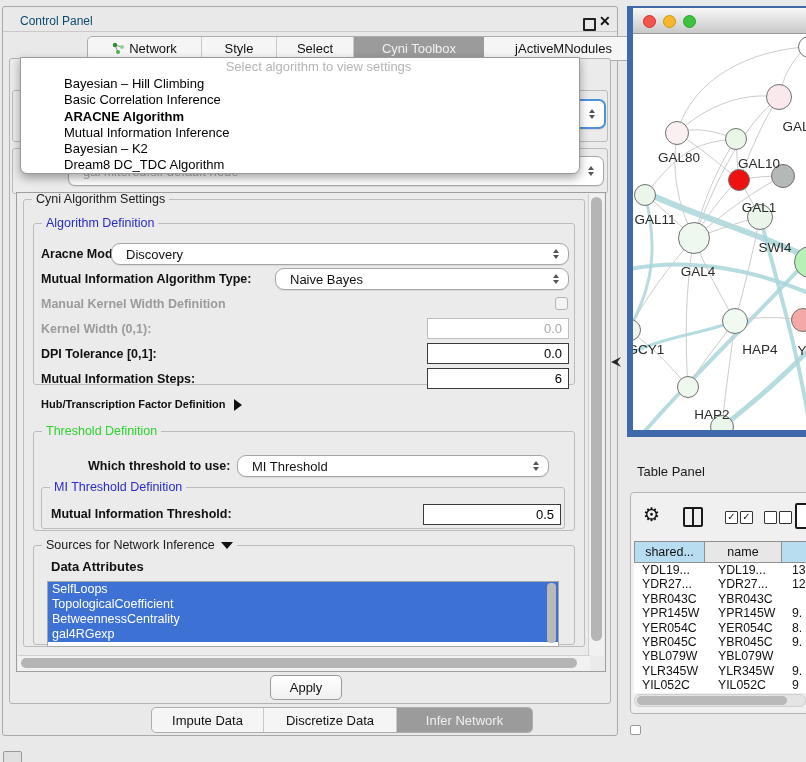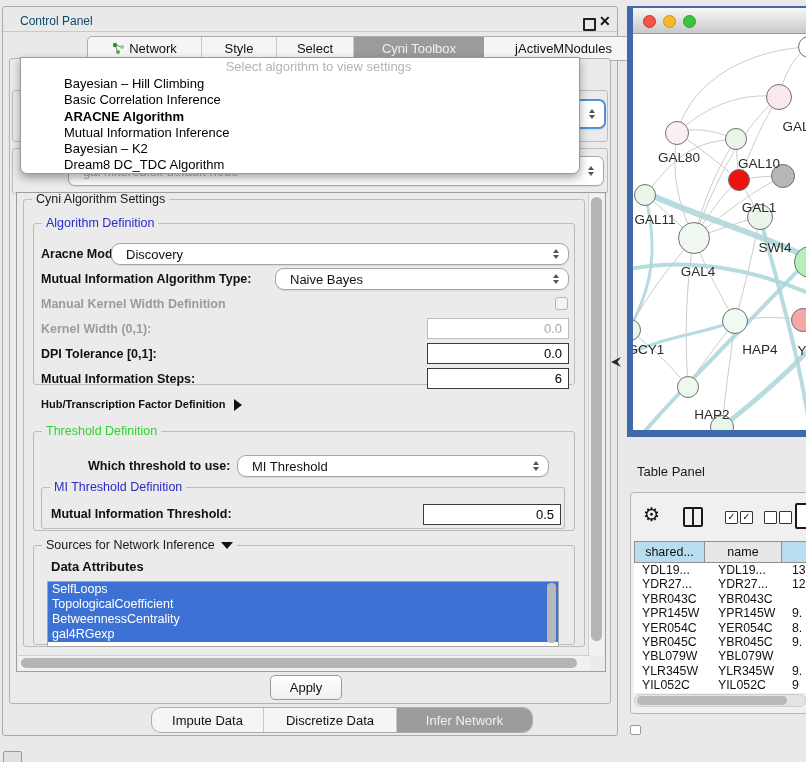--- a/index.html
+++ b/index.html
@@ -62,21 +62,21 @@
   .hthumb{position:absolute;left:4px;top:465px;width:556px;height:10px;background:#b5b5b5;border-radius:5px;}
   
   .attr-list{position:absolute;left:30px;top:388px;width:512px;height:66px;background:#fff;
              border:1px solid #a8a8a8;box-sizing:border-box;overflow:hidden;}
   .attr-item{height:15px;line-height:15px;font-size:12.5px;padding-left:4px;background:#3d72d4;color:#fff;white-space:nowrap;}
   .attr-scroll{position:absolute;left:530px;top:390px;width:9px;height:60px;background:#b9b9b9;border-radius:4px;}
   
   .apply{position:absolute;left:260px;top:616px;width:70px;height:23px;background:linear-gradient(#ffffff,#f0f0f0);
          border:1px solid #9a9a9a;border-radius:5px;font-size:13px;display:flex;align-items:center;justify-content:center;}
   .btabs{position:absolute;left:148px;top:700px;height:24px;display:flex;border:1px solid #adadad;
-         border-radius:10px;background:#f5f5f5;overflow:hidden;font-size:13px;}
+         border-radius:5px;background:#f5f5f5;overflow:hidden;font-size:13px;}
   
   .nw{position:absolute;left:627px;top:6px;width:179px;height:431px;background:#3f69a8;}
   .nw-titlebar{position:absolute;left:6px;top:2px;width:173px;height:26px;
                background:linear-gradient(#f7f7f7,#c9c9c9);border-bottom:1px solid #9a9a9a;box-sizing:border-box;}
   .light{position:absolute;top:7px;width:13px;height:13px;border-radius:50%;box-sizing:border-box;}
   .nw-canvas{position:absolute;left:6px;top:28px;width:173px;height:396px;background:#fff;overflow:hidden;}
   .node{position:absolute;border:1px solid #707070;border-radius:50%;box-sizing:border-box;}
   .nlabel{position:absolute;transform:translateX(-50%);font-size:13.5px;color:#2b2b2b;white-space:nowrap;}
   
   .tp-title{position:absolute;left:637px;top:464px;font-size:13px;color:#1a1a1a;}

